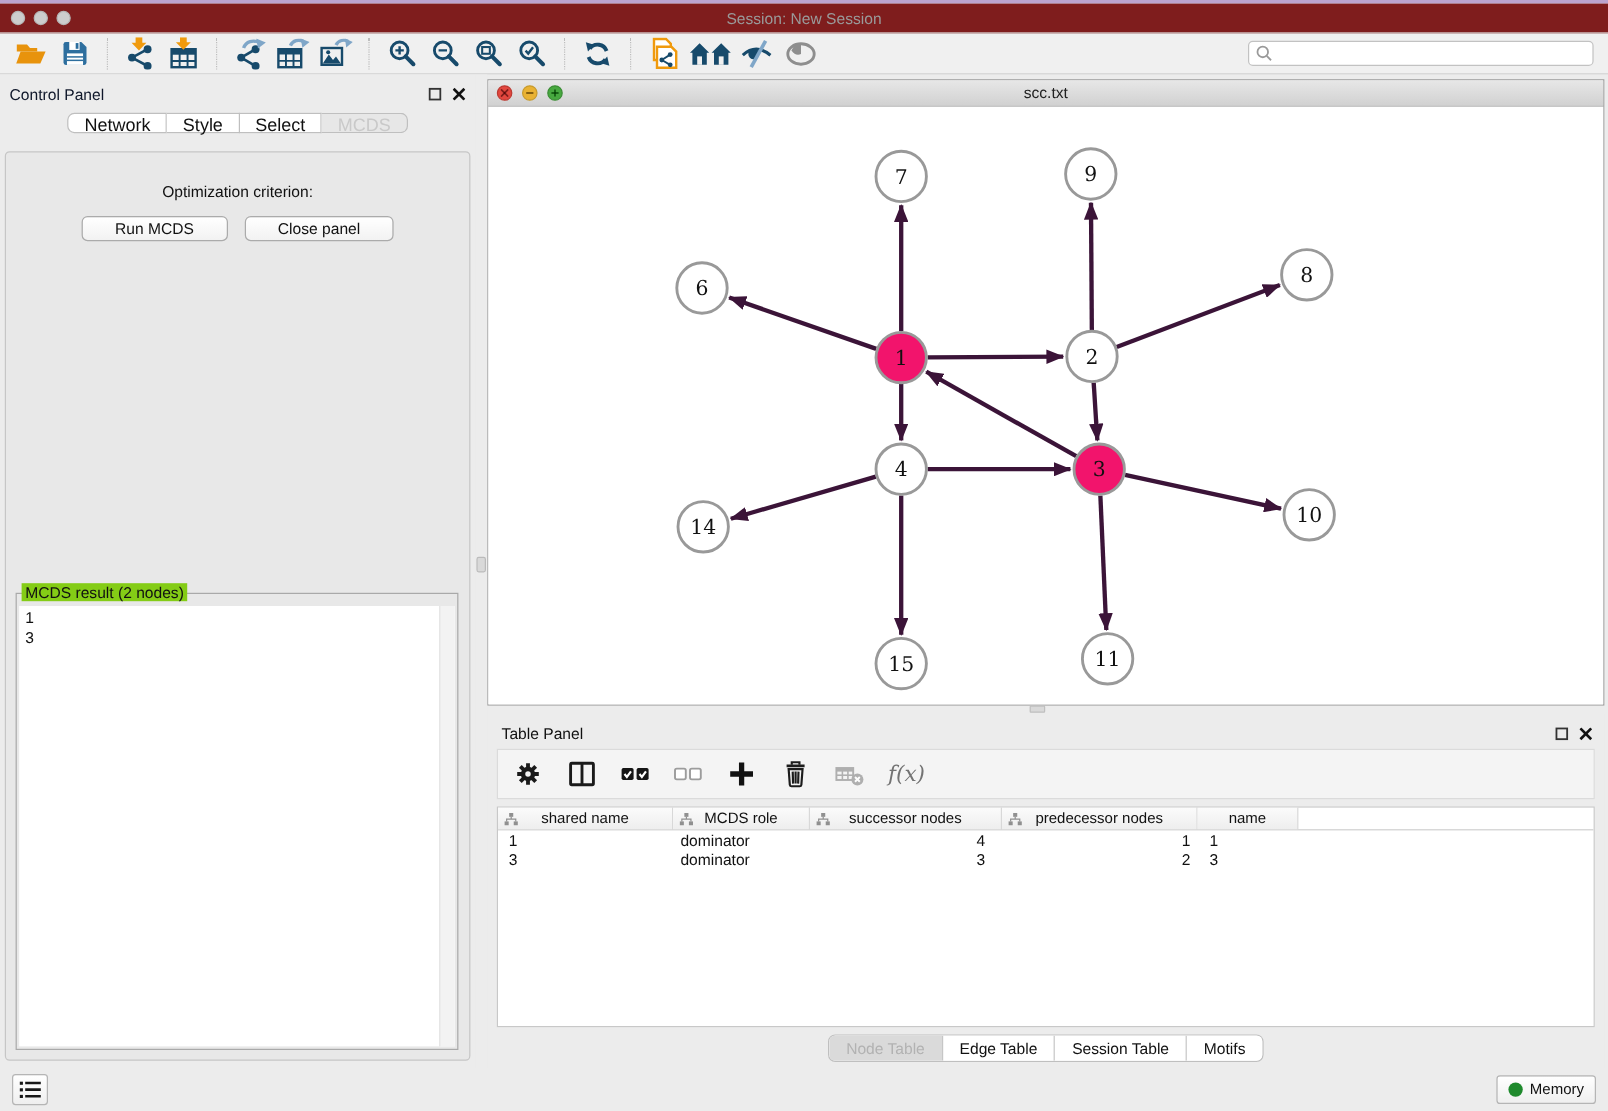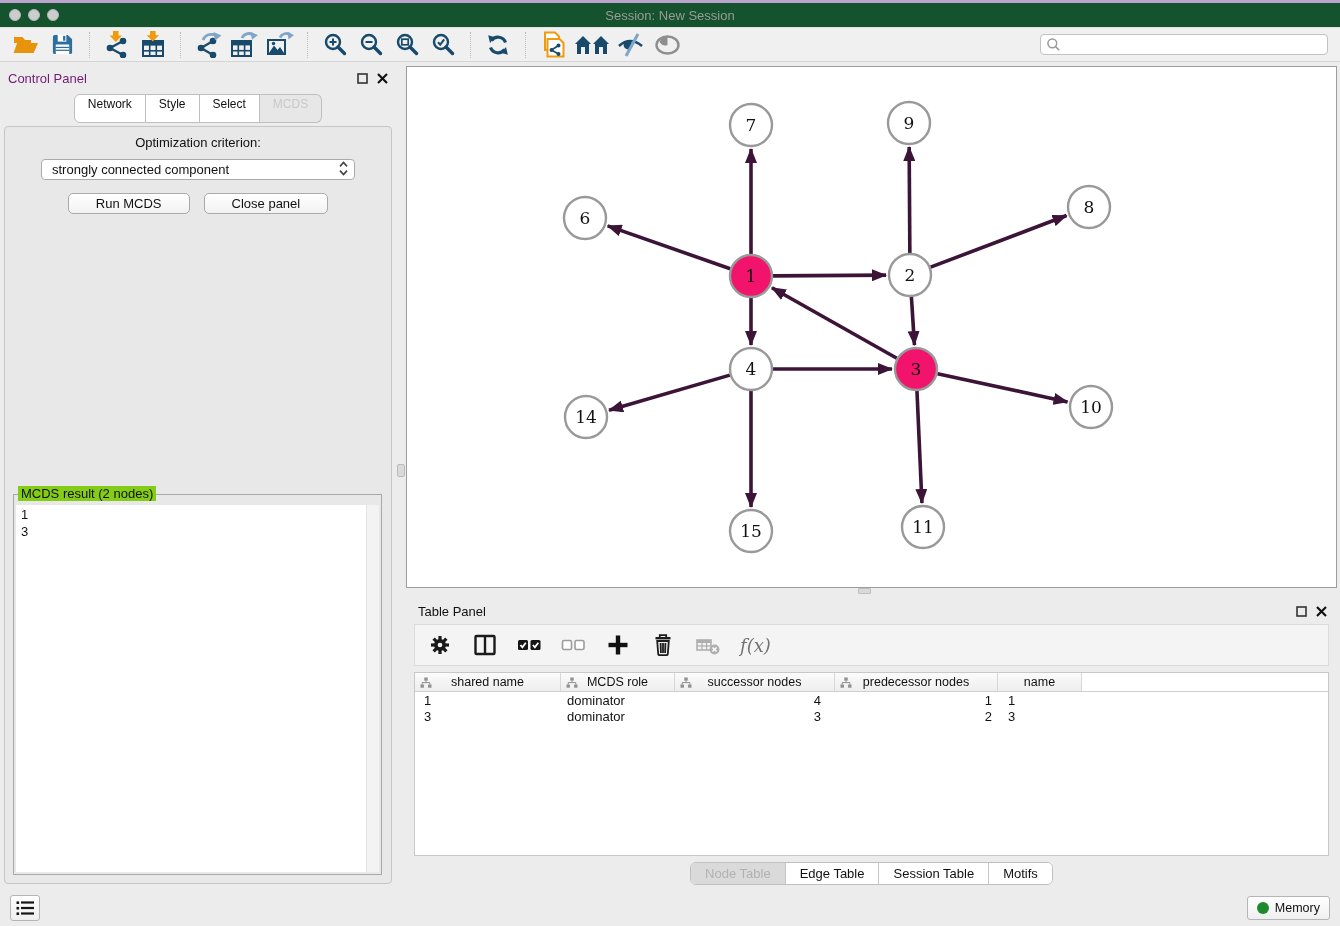--- a/index.html
+++ b/index.html
@@ -1,46 +1,46 @@
 <!DOCTYPE html>
 <html><head>
 <meta charset="utf-8">
 <style>
   * { margin:0; padding:0; box-sizing:border-box; }
   html,body { width:1340px; height:926px; overflow:hidden; }
   body { font-family:"Liberation Sans","DejaVu Sans",sans-serif; font-size:13px; background:#ECECEC; color:#111; position:relative; }
 
   
   .top-strip { height:3px; background:#BCA4CF; }
-  .titlebar { height:25px; background:#14532d; position:relative; display:flex; align-items:center; justify-content:center; border-bottom:1px solid #E2E2E2; }
+  .titlebar { height:25px; background:#7f1d1d; position:relative; display:flex; align-items:center; justify-content:center; border-bottom:1px solid #E2E2E2; }
   .mac-lights { position:absolute; left:9px; top:6px; display:flex; gap:7px; }
   .mac-light { width:12px; height:12px; border-radius:50%; background:#CDCDCD; border:1px solid #B6B6B6; }
   .win-title { color:#9A9A9A; font-size:13px; }
 
   
   .toolbar { height:34px; background:#F0F0F0; border-bottom:1px solid #D4D4D4; display:flex; align-items:center; padding:0 8px; }
   .tbtn { width:36px; height:30px; display:flex; align-items:center; justify-content:center; }
   .tb-sep { width:0; height:26px; border-left:1px dotted #BDBDBD; margin:0 9px; }
   .search-field { margin-left:auto; margin-right:4px; width:288px; height:21px; background:#fff; border:1px solid #C2C2C2; border-radius:4px; display:flex; align-items:center; padding-left:5px; }
   .search-field input { border:none; outline:none; flex:1; font-size:13px; font-family:inherit; background:transparent; }
 
   
   .main { display:flex; height:828px; }
 
   
   .control-panel { width:396px; position:relative; background:#ECECEC; }
   .panel-header { display:flex; align-items:center; padding:9px 8px 0 8px; }
-  .panel-header .ph-title { font-size:13px; color:#701a75; }
+  .panel-header .ph-title { font-size:13px; color:#0f172a; }
   .ph-icons { margin-left:auto; display:flex; align-items:center; gap:9px; }
   .cp-tabs { margin-top:8px; display:flex; justify-content:center; }
-  .cp-tab { height:29px; line-height:19px; padding:0 13px; background:#fff; border:1px solid #BFBFBF; border-left:none; font-size:12px; cursor:default; }
+  .cp-tab { height:17px; line-height:19px; padding:0 13px; background:#fff; border:1px solid #BFBFBF; border-left:none; font-size:15px; cursor:default; }
   .cp-tab:first-child { border-left:1px solid #BFBFBF; border-radius:6px 0 0 6px; }
   .cp-tab.selected { border-radius:0 6px 6px 0; background:#E7E7E7; color:#C9C9C9; }
   .cp-body { position:absolute; left:4px; right:4px; top:64px; bottom:6px; background:#E8E8E8; border:1px solid #C6C6C6; border-radius:4px; }
-  .opt-label { text-align:center; margin-top:8px; font-size:13px; }
+  .opt-label { text-align:center; margin-top:25px; font-size:13px; }
   .combo { margin:9px auto 0 auto; width:314px; height:21px; background:#fff; border:1px solid #ABABAB; border-radius:4px; display:flex; align-items:center; padding:0 6px 0 10px; font-size:13px; }
   .combo-arrows { margin-left:auto; }
   .btn-row { display:flex; justify-content:center; gap:14px; margin-top:13px; }
   .btn { height:21px; line-height:19px; padding:0 27px; background:linear-gradient(#FFFFFF,#F2F2F2); border:1px solid #ABABAB; border-radius:5px; font-size:13px; }
   .result-group { position:absolute; left:8px; right:9px; top:367px; bottom:8px; border:1px solid #A9A9A9; }
   .result-title { position:absolute; top:-9px; left:4px; background:#84cc16; padding:0 3px; font-size:13px; }
   .result-area { position:absolute; left:2px; right:2px; top:10px; bottom:2px; background:#fff; }
   .result-text { font-family:"Liberation Sans","DejaVu Sans",sans-serif; font-size:13px; line-height:17px; padding:1px 0 0 5px; white-space:pre; color:#111; }
   .result-scroll { position:absolute; right:0; top:0; bottom:0; width:13px; background:#F3F3F3; border-left:1px solid #E3E3E3; }
 
@@ -283,29 +283,20 @@
       </span>
     </div>
     <div class="cp-tabs">
       <span class="cp-tab">Network</span>
       <span class="cp-tab">Style</span>
       <span class="cp-tab">Select</span>
       <span class="cp-tab selected">MCDS</span>
     </div>
     <div class="cp-body">
       <div class="opt-label">Optimization criterion:</div>
-      <div class="combo">
-        <span>strongly connected component</span>
-        <span class="combo-arrows">
-          <svg width="9" height="15" viewBox="0 0 9 15">
-            <path d="M1 5.4 L4.5 1.4 L8 5.4" stroke="#444" stroke-width="1.6" fill="none"></path>
-            <path d="M1 9.6 L4.5 13.6 L8 9.6" stroke="#444" stroke-width="1.6" fill="none"></path>
-          </svg>
-        </span>
-      </div>
       <div class="btn-row">
         <span class="btn">Run MCDS</span>
         <span class="btn">Close panel</span>
       </div>
       <div class="result-group">
         <span class="result-title">MCDS result (2 nodes)</span>
         <div class="result-area">
           <div class="result-text">1
 3</div>
           <div class="result-scroll"></div>
@@ -314,20 +305,46 @@
     </div>
   </div>
 
   <div class="v-splitter">
     <div class="v-grip"></div>
   </div>
 
   <div class="right-col">
 
     <div class="net-window">
+      <div class="net-titlebar">
+        <span class="traffic">
+          <span class="tl red">
+            <svg width="7" height="7" viewBox="0 0 7 7">
+                <g stroke="rgba(60,0,0,0.6)" stroke-width="1.4">
+                  <line x1="0.5" y1="0.5" x2="6.5" y2="6.5"></line>
+                  <line x1="6.5" y1="0.5" x2="0.5" y2="6.5"></line>
+                </g>
+              </svg>
+          </span>
+          <span class="tl yellow">
+            <svg width="7" height="7" viewBox="0 0 7 7">
+                <line x1="0.5" y1="3.5" x2="6.5" y2="3.5" stroke="rgba(80,50,0,0.65)" stroke-width="1.6"></line>
+              </svg>
+          </span>
+          <span class="tl green">
+            <svg width="7" height="7" viewBox="0 0 7 7">
+                <g stroke="rgba(0,60,0,0.65)" stroke-width="1.6">
+                  <line x1="0.5" y1="3.5" x2="6.5" y2="3.5"></line>
+                  <line x1="3.5" y1="0.5" x2="3.5" y2="6.5"></line>
+                </g>
+              </svg>
+          </span>
+        </span>
+        <span>scc.txt</span>
+      </div>
       <div class="net-canvas">
         <svg id="graph-svg" width="930" height="499" viewBox="0 0 930 499">
           <defs>
             <marker id="arrow" markerUnits="userSpaceOnUse" markerWidth="15" markerHeight="12" refX="14" refY="6" orient="auto">
               <polygon id="arrow-head" points="0,0 15,6 0,12" fill="#3B1438"></polygon>
             </marker>
           </defs>
         <line x1="344" y1="187" x2="344" y2="82" stroke="#3B1438" stroke-width="3.6" marker-end="url(#arrow)"></line>
             <line x1="323.23121807335133" y1="201.7434376400866" x2="200.65685301088945" y2="158.91624984717825" stroke="#3B1438" stroke-width="3.6" marker-end="url(#arrow)"></line>
             <line x1="365.9995649035371" y1="208.86163795658152" x2="479.0004746506868" y2="208.15094041100198" stroke="#3B1438" stroke-width="3.6" marker-end="url(#arrow)"></line>

